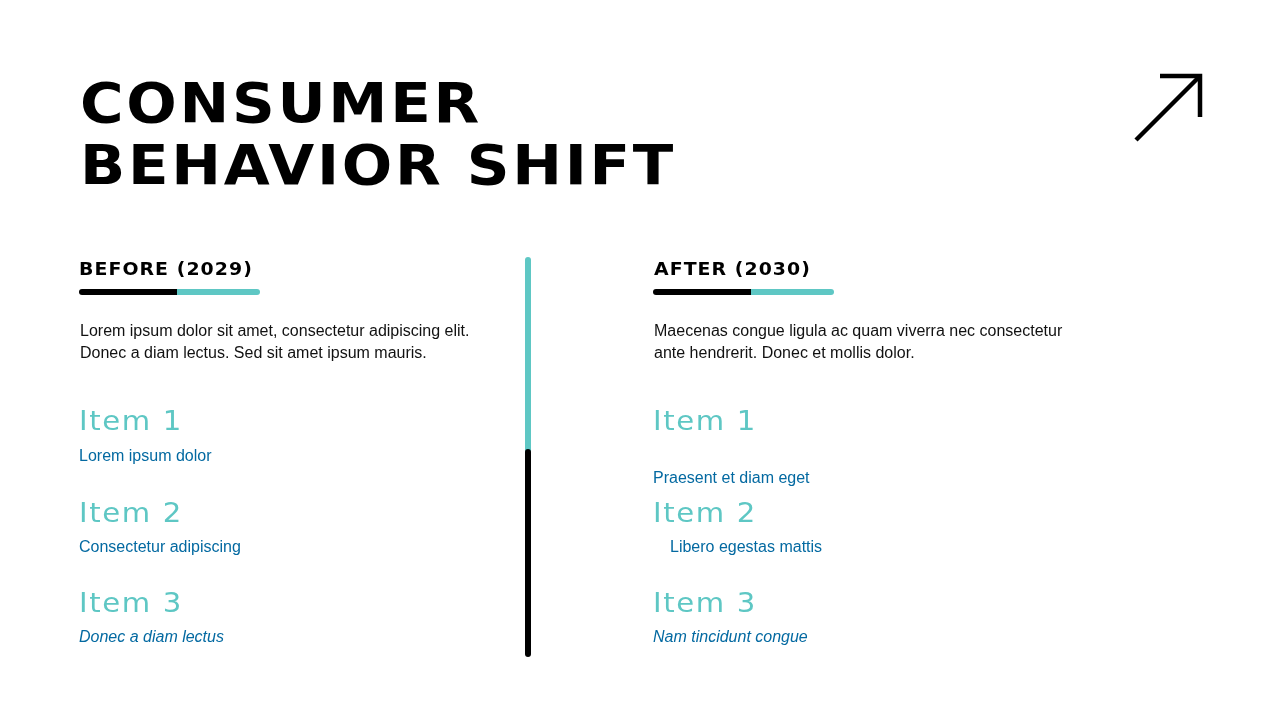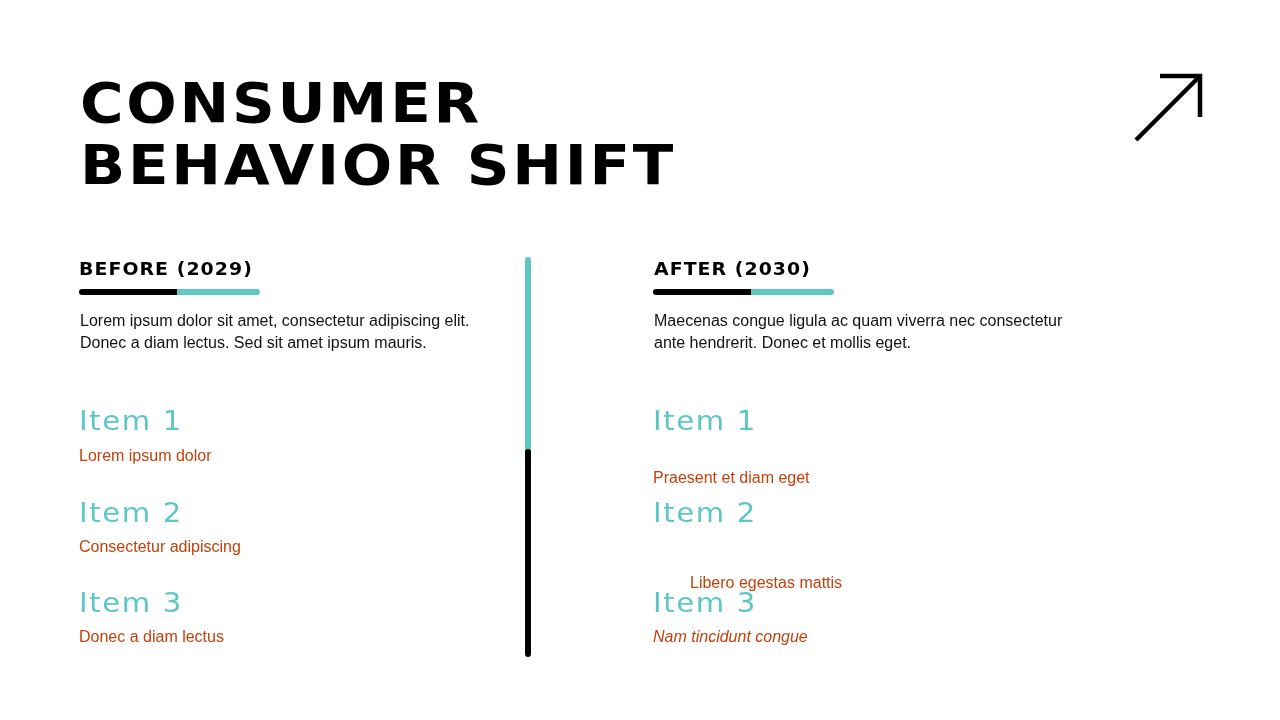--- a/index.html
+++ b/index.html
@@ -19,28 +19,28 @@
   .col-head {
     font-family: "DejaVu Sans", sans-serif; font-weight: bold;
     font-size: 18px; letter-spacing: 1px; line-height: 22px;
     transform: scaleX(1.05); transform-origin: left top;
   }
   .bar { height: 6px; width: 181px; border-radius: 3px; overflow: hidden; display: flex; }
   .bar .b1 { width: 98px; height: 100%; }
   .bar .b2 { flex: 1; height: 100%; }
   .desc {
     font-family: "Liberation Sans", sans-serif; font-size: 16px; line-height: 22px;
-    color: #111; width: 410px;
+    color: #111; width: 410px; margin-top: 10px;
   }
   .item-title {
     font-family: "DejaVu Sans", sans-serif; font-size: 27px; line-height: 32px;
     letter-spacing: 1.5px; transform: scaleX(1.08); transform-origin: left top;
   }
   .item-sub {
-    font-family: "Liberation Sans", sans-serif; font-size: 16px; line-height: 20px; color: #c2410c;
+    font-family: "Liberation Sans", sans-serif; font-size: 16px; line-height: 20px; color: #0369a1;
   }
   .vline { left: 525px; width: 6px; border-radius: 3px; }
 </style>
 </head>
 <body>
 
 <h1 class="abs title">
   <span>CONSUMER</span><br>
   <span>BEHAVIOR SHIFT</span>
 </h1>
@@ -55,30 +55,30 @@
   <div class="b1" style="background:#000;"></div>
     <div class="b2" style="background:#5EC7C4;"></div>
 </div>
 <div class="abs desc" style="left:80px; top:310px;">Lorem ipsum dolor sit amet, consectetur adipiscing elit. Donec a diam lectus. Sed sit amet ipsum mauris.</div>
 
 <div class="abs item-title" style="left:79px; top:405px; color:#5EC7C4;">Item 1</div>
 <div class="abs item-sub" style="left:79px; top:446px;">Lorem ipsum dolor</div>
 <div class="abs item-title" style="left:79px; top:497px; color:#5EC7C4;">Item 2</div>
 <div class="abs item-sub" style="left:79px; top:537px;text-align:right;">Consectetur adipiscing</div>
 <div class="abs item-title" style="left:79px; top:587px; color:#5EC7C4;">Item 3</div>
-<div class="abs item-sub" style="left:79px; top:627px;">Donec a diam lectus</div>
+<div class="abs item-sub" style="left:79px; top:627px;font-style:italic;">Donec a diam lectus</div>
 
 <div class="abs vline" style="top:257px; height:196px; background:#5EC7C4;"></div>
 <div class="abs vline" style="top:449px; height:208px; background:#000;"></div>
 
 <div class="abs col-head" style="left:654px; top:258px;">AFTER (2030)</div>
 <div class="abs bar" style="left:653px; top:289px;">
   <div class="b1" style="background:#000;"></div>
     <div class="b2" style="background:#5EC7C4;"></div>
 </div>
-<div class="abs desc" style="left:654px; top:310px; width:420px;">Maecenas congue ligula ac quam viverra nec consectetur ante hendrerit. Donec et mollis eget.</div>
+<div class="abs desc" style="left:654px; top:310px; width:420px;">Maecenas congue ligula ac quam viverra nec consectetur ante hendrerit. Donec et mollis dolor.</div>
 
 <div class="abs item-title" style="left:653px; top:405px; color:#5EC7C4;">Item 1</div>
 <div class="abs item-sub" style="left:653px; top:468px;">Praesent et diam eget</div>
 <div class="abs item-title" style="left:653px; top:497px; color:#5EC7C4;">Item 2</div>
-<div class="abs item-sub" style="left:690px; top:537px;margin-top:36px;">Libero egestas mattis</div>
+<div class="abs item-sub" style="left:670px; top:537px;">Libero egestas mattis</div>
 <div class="abs item-title" style="left:653px; top:587px; color:#5EC7C4;">Item 3</div>
 <div class="abs item-sub" style="left:653px; top:627px;font-style:italic;">Nam tincidunt congue</div>
 
 </body></html>

